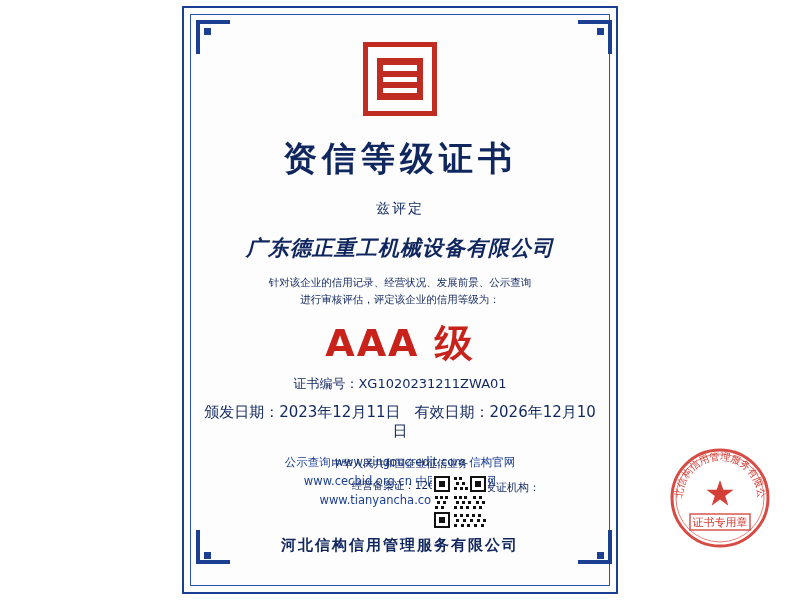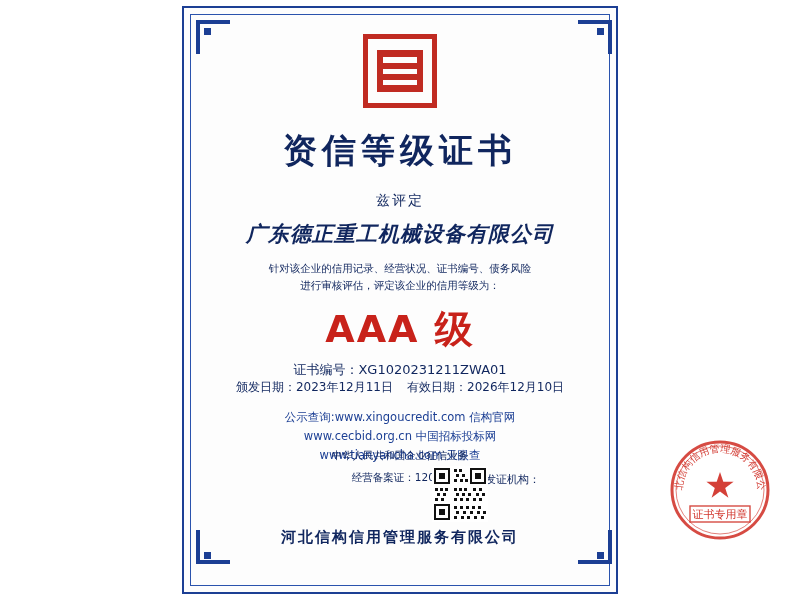--- a/index.html
+++ b/index.html
@@ -59,21 +59,21 @@
     background: #1c3f94;
   }
   .corner-dot.tl { left: 204px; top: 28px; }
   .corner-dot.tr { left: 597px; top: 28px; }
   .corner-dot.bl { left: 204px; top: 552px; }
   .corner-dot.br { left: 597px; top: 552px; }
 
   .content {
     position: absolute;
     left: 200px;
-    top: 20px;
+    top: 28px;
     width: 400px;
     height: 552px;
     text-align: center;
   }
 
   
   .logo {
     margin: 14px auto 0;
     width: 74px;
     height: 74px;
@@ -118,21 +118,21 @@
 
   .subtitle {
     margin-top: 18px;
     font-size: 14px;
     color: #10265e;
     letter-spacing: 2px;
     font-family: "DejaVu Sans", sans-serif;
   }
 
   .company {
-    margin-top: 10px;
+    margin-top: 16px;
     font-size: 21px;
     font-weight: bold;
     font-style: italic;
     color: #10265e;
     letter-spacing: 1px;
     font-family: "DejaVu Sans", sans-serif;
   }
 
   .desc {
     margin-top: 12px;
@@ -153,21 +153,22 @@
   }
 
   .cert-no {
     margin-top: 6px;
     font-size: 13px;
     color: #10265e;
     font-family: "DejaVu Sans", sans-serif;
   }
 
   .dates {
-    font-size: 12px;
+    margin-top: 10px;
+    font-size: 15px;
     color: #10265e;
     font-family: "DejaVu Sans", sans-serif;
   }
   .dates .gap { display: inline-block; width: 14px; }
 
   .query-block {
     margin-top: 12px;
     font-size: 11.5px;
     color: #1c3f94;
     line-height: 19px;
@@ -260,21 +261,21 @@
       <div class="logo-bar b4"></div>
     </div>
 
     <div class="title">资信等级证书</div>
 
     <div class="subtitle">兹评定</div>
 
     <div class="company">广东德正重工机械设备有限公司</div>
 
     <div class="desc">
-      <span>针对该企业的信用记录、经营状况、证书编号、债务风险</span><br>
+      <span>针对该企业的信用记录、经营状况、发展前景、公示查询</span><br>
       <span>进行审核评估，评定该企业的信用等级为：</span>
     </div>
 
     <div class="grade">AAA 级</div>
 
     <div class="cert-no">证书编号：XG1020231211ZWA01</div>
 
     <div class="dates">
       <span>颁发日期：2023年12月11日</span><span class="gap"></span><span>有效日期：2026年12月10日</span>
     </div>

